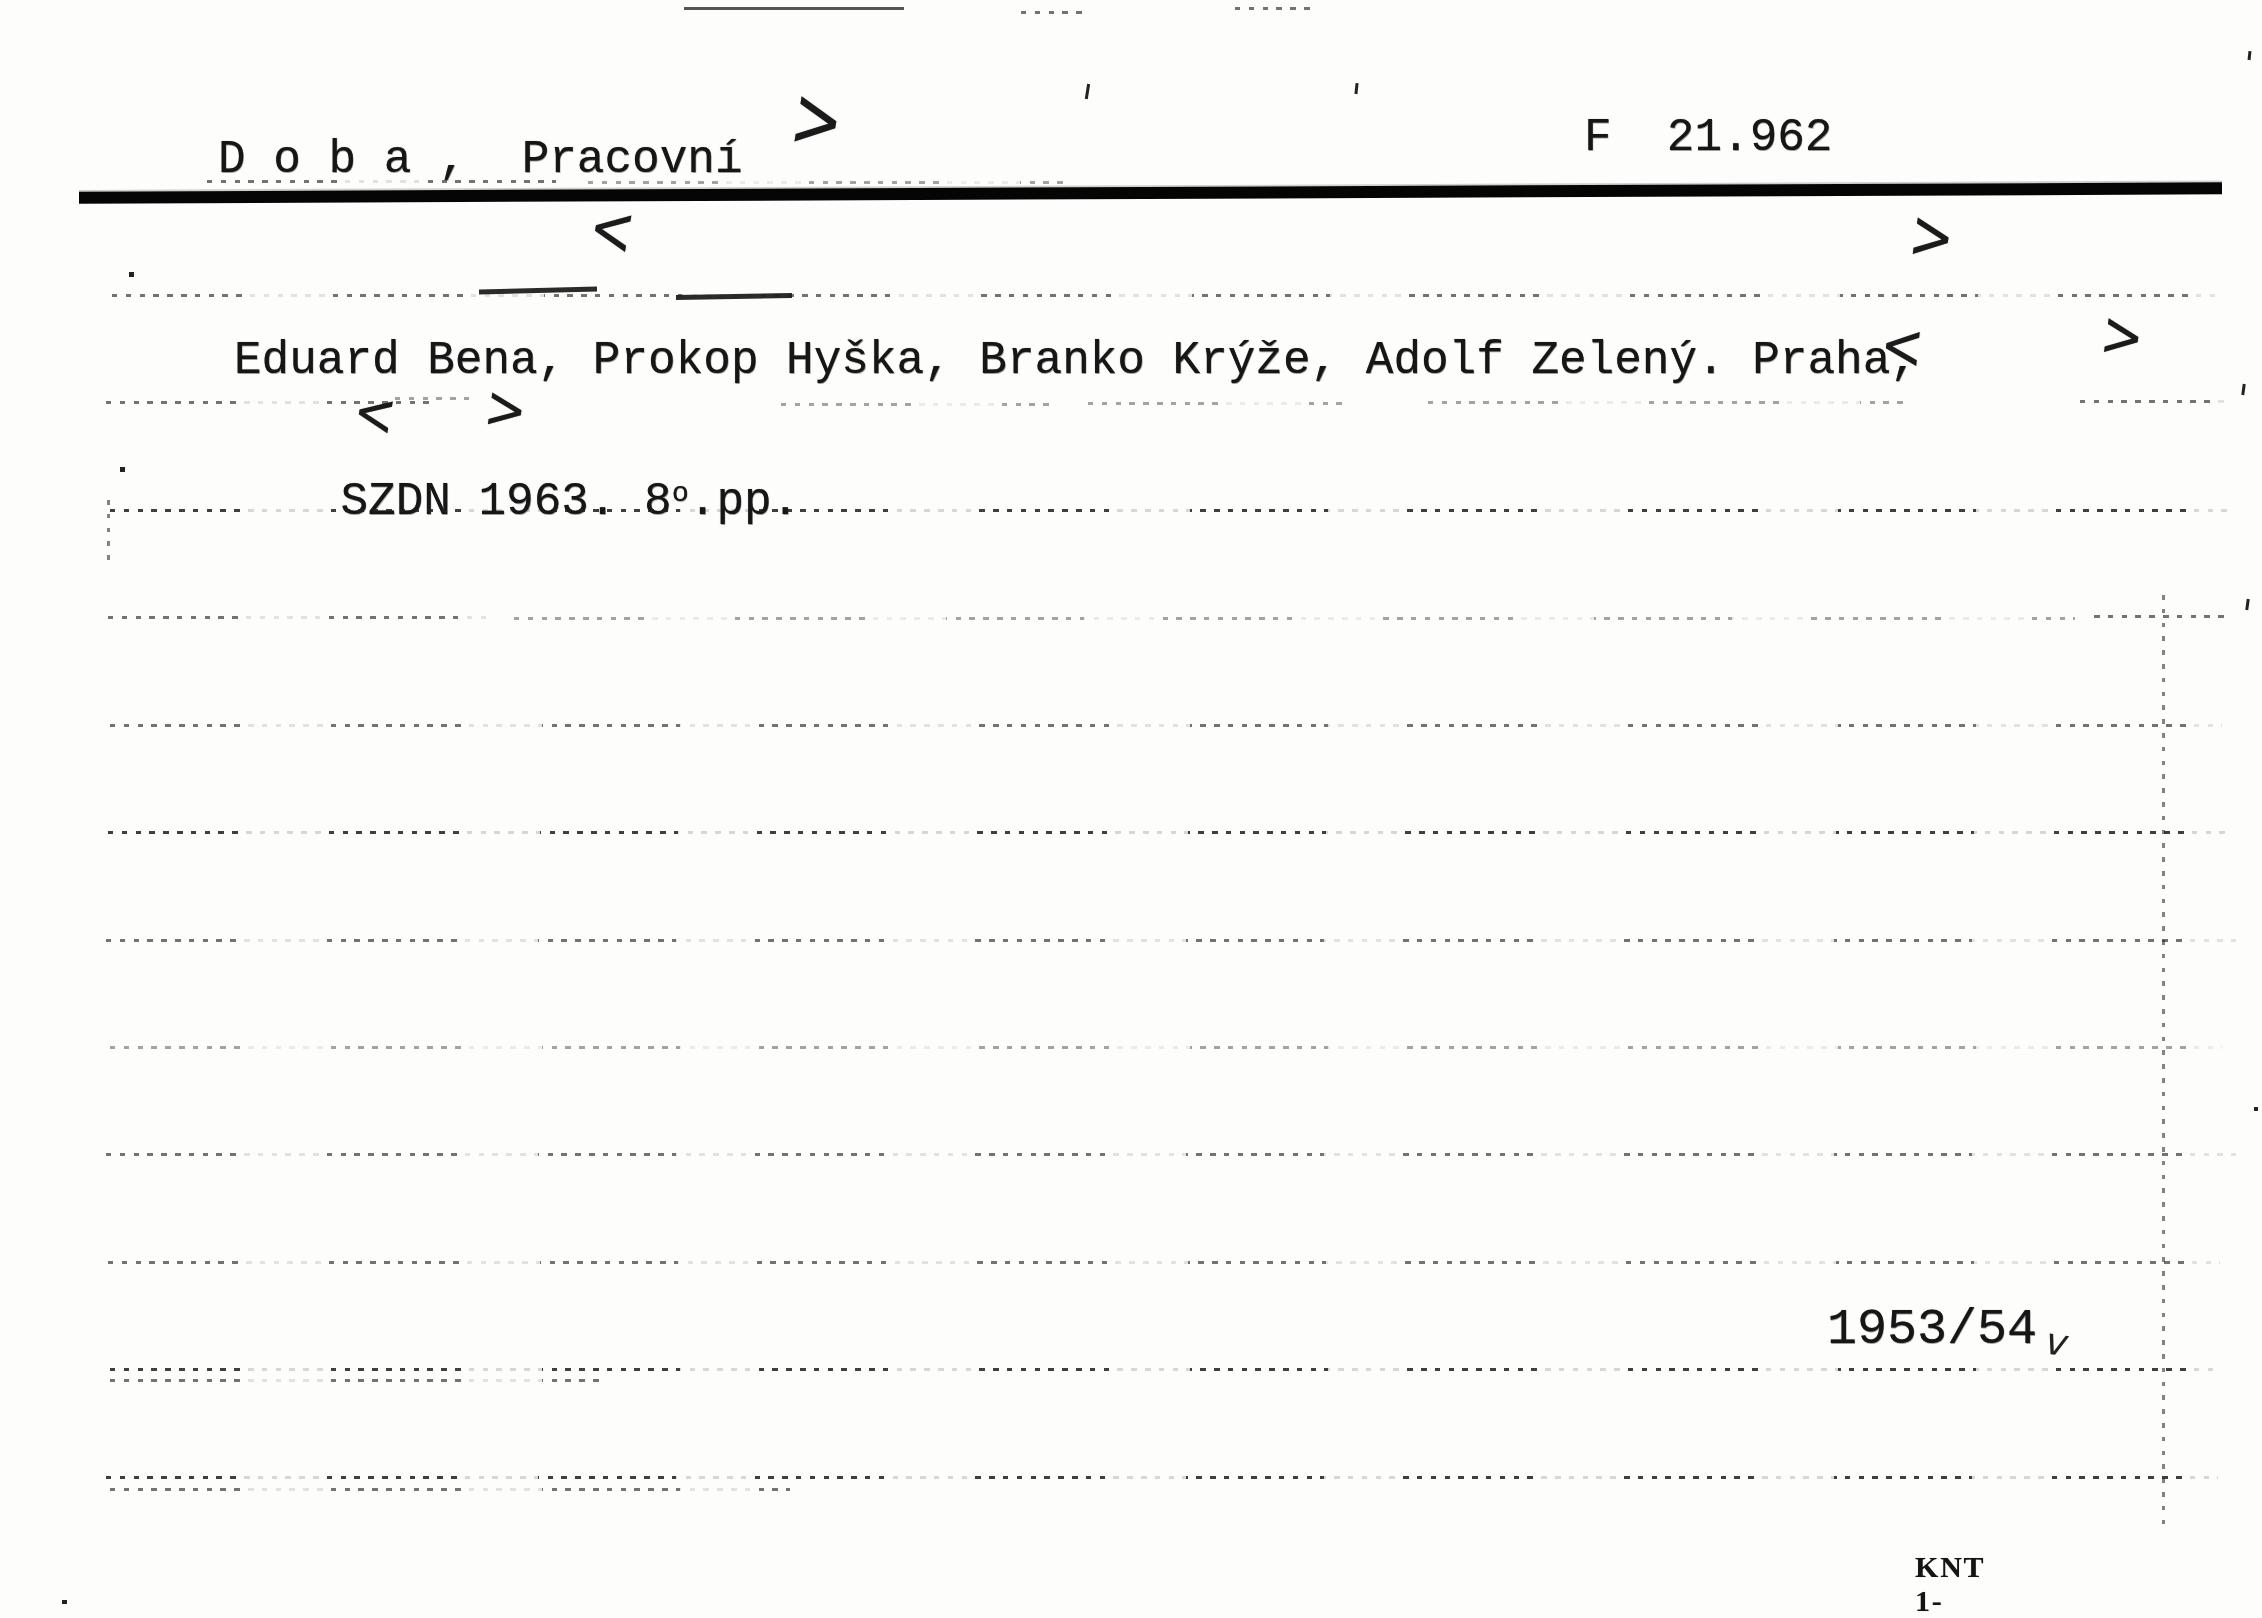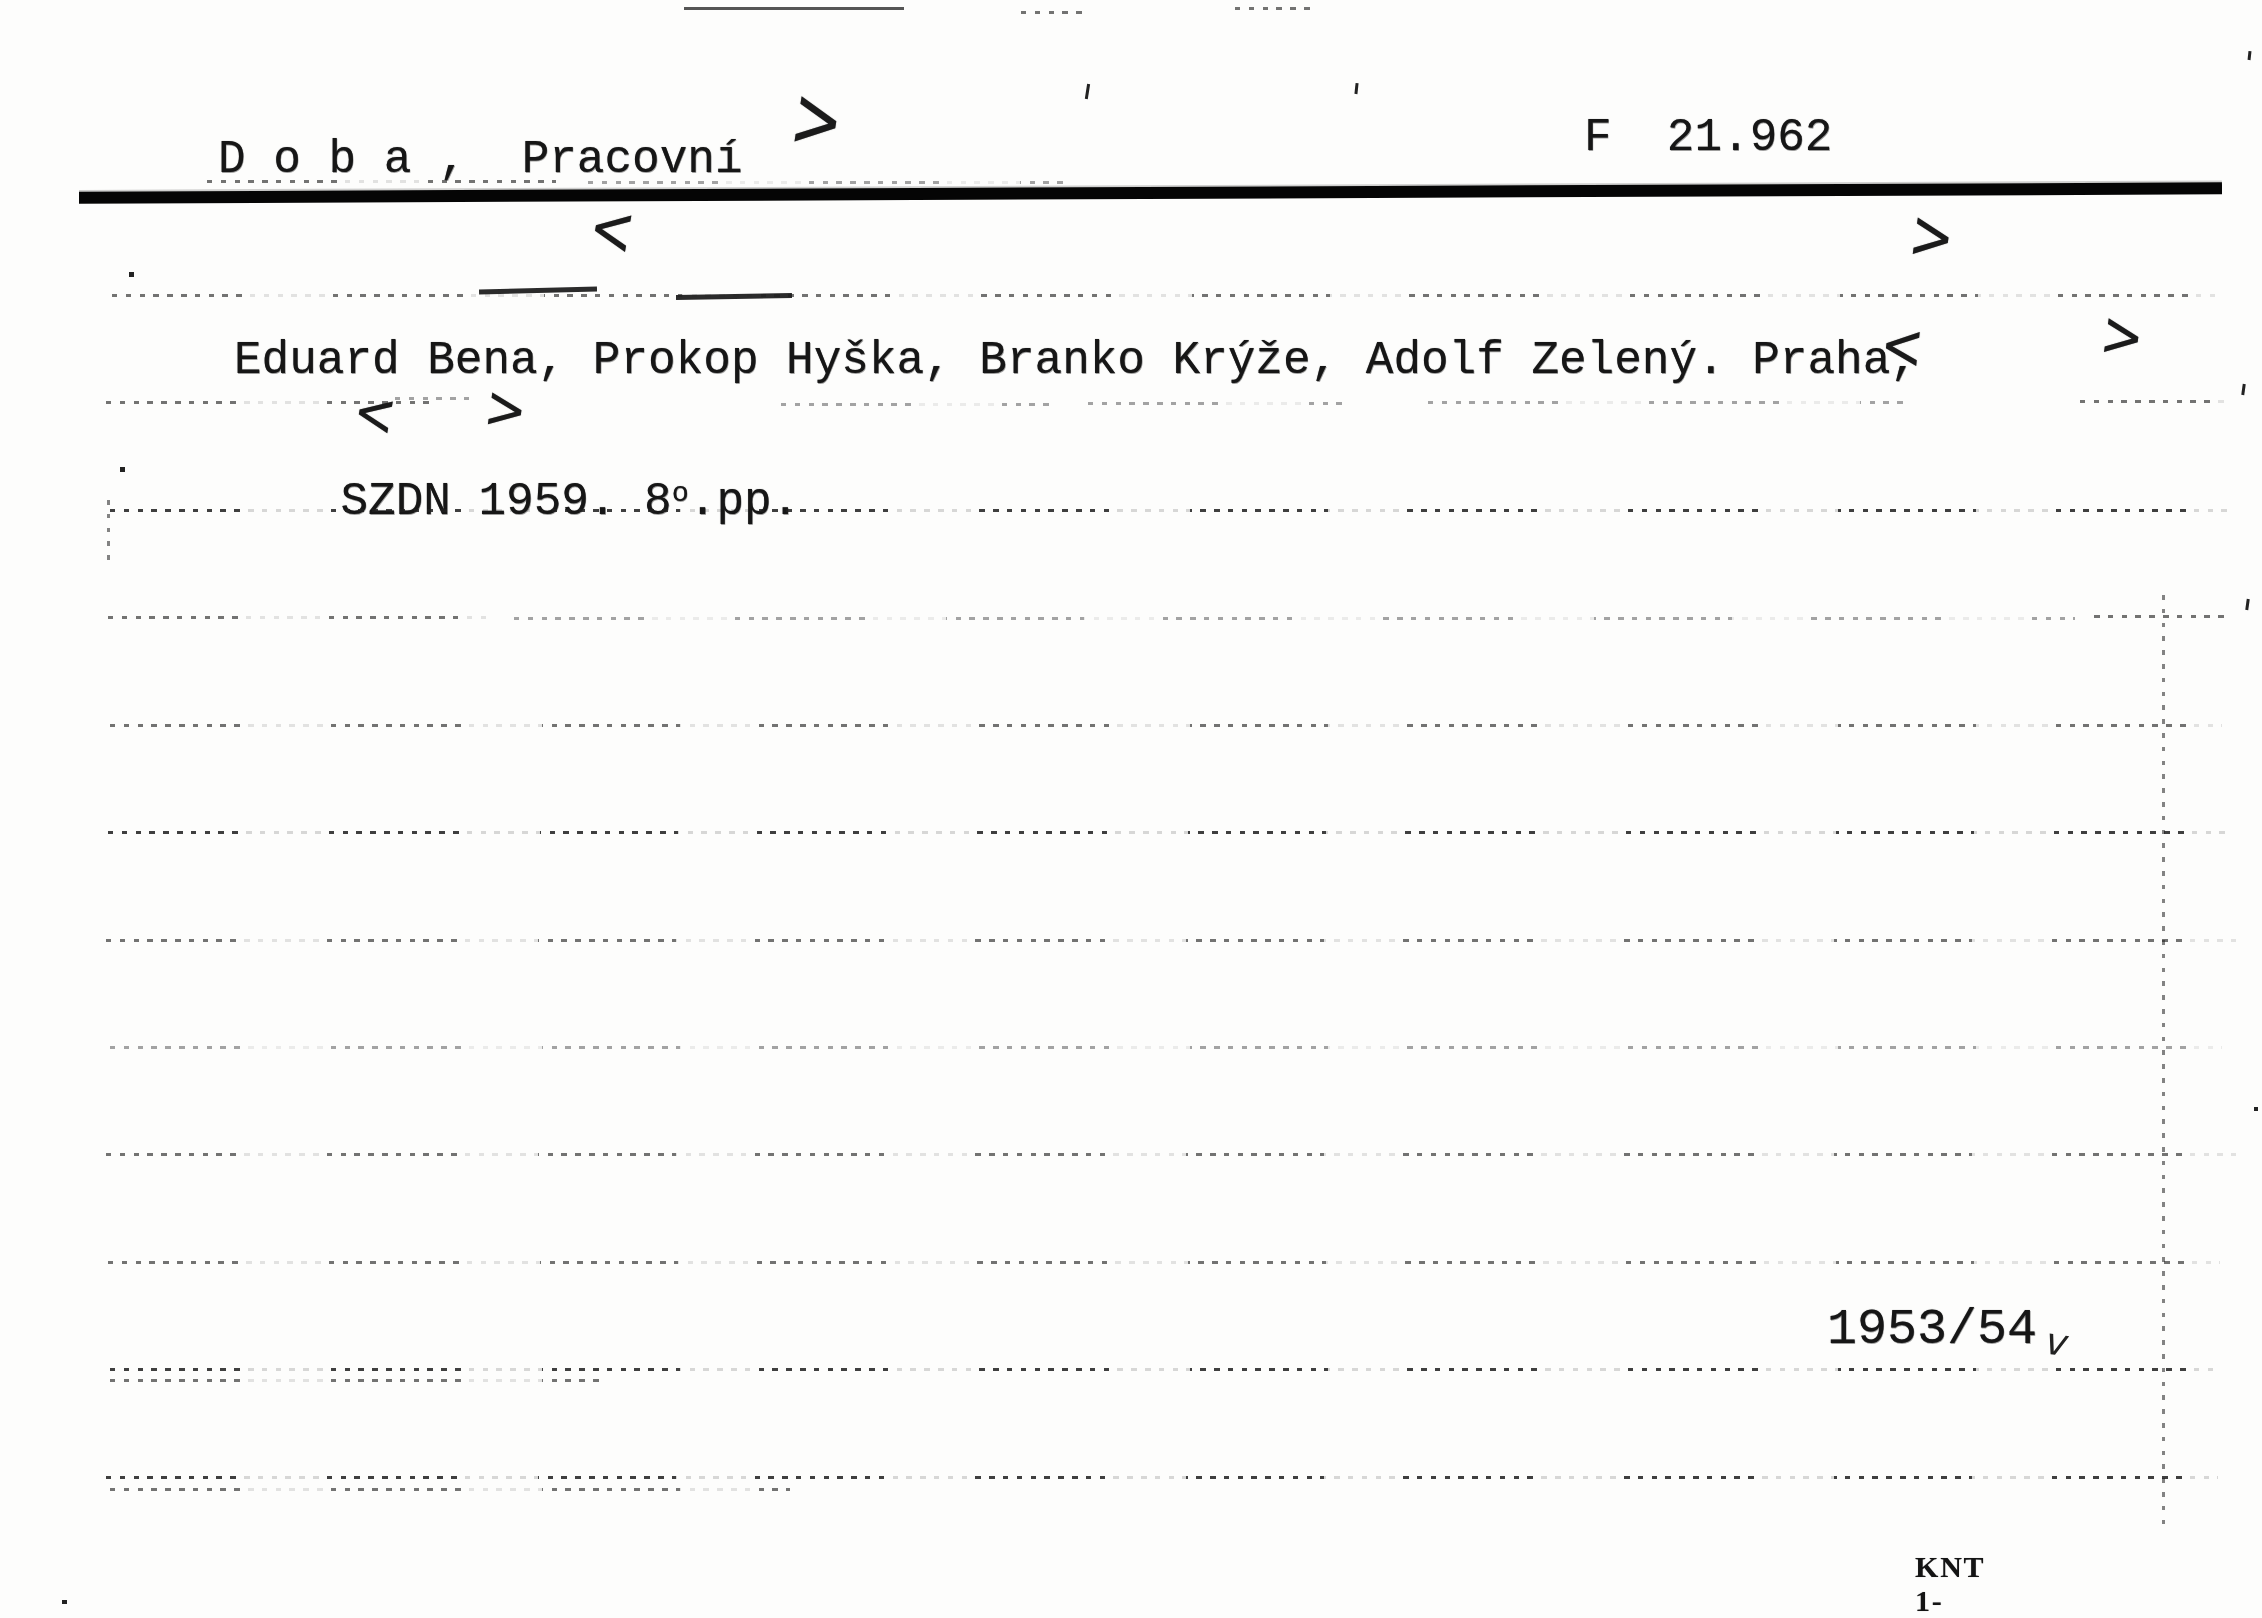--- a/index.html
+++ b/index.html
@@ -61,21 +61,21 @@
   <div class="tw" style="left:234px;top:337px;">Eduard Bena, Prokop Hyška, Branko Krýže, Adolf Zelený. Praha,</div>
   <span class="caret" style="left:1881px;top:320px;font-size:51px;transform:rotate(6deg) scaleY(1.25);">&lt;</span>
   <span class="caret" style="left:2101px;top:310px;font-size:51px;transform:rotate(8deg) scaleY(1.25);">&gt;</span>
   <div class="dl d2" style="left:106px;top:401px;width:331px;"></div>
   <div class="dl d3" style="left:781px;top:403px;width:275px;"></div>
   <div class="dl d3" style="left:1088px;top:402px;width:257px;"></div>
   <div class="dl d3" style="left:1428px;top:401px;width:478px;"></div>
   <div class="dl d2" style="left:2080px;top:400px;width:147px;"></div>
 
   <div class="tw" style="left:230px;top:430px;">
-    <span>SZDN 1959. 8</span><span class="sup">o</span><span>.pp.</span>
+    <span>SZDN 1963. 8</span><span class="sup">o</span><span>.pp.</span>
   </div>
   <span class="caret" style="left:354px;top:388px;font-size:50px;transform:rotate(10deg) scaleY(1.2);">&lt;</span>
   <span class="caret" style="left:485px;top:384px;font-size:50px;transform:rotate(8deg) scaleY(1.2);">&gt;</span>
   <div class="dl d3" style="left:395px;top:397px;width:83px;"></div>
 
   <div class="dl d1" style="left:110px;top:509px;width:2121px;"></div>
   <div class="vdl" style="left:107px;top:500px;height:61px;"></div>
 
   <div class="dl d2" style="left:108px;top:616px;width:386px;"></div>
   <div class="dl d3" style="left:514px;top:617px;width:1561px;"></div>

